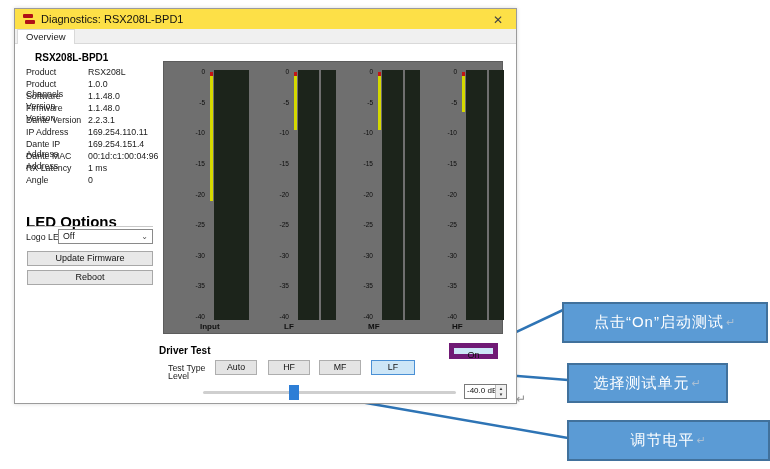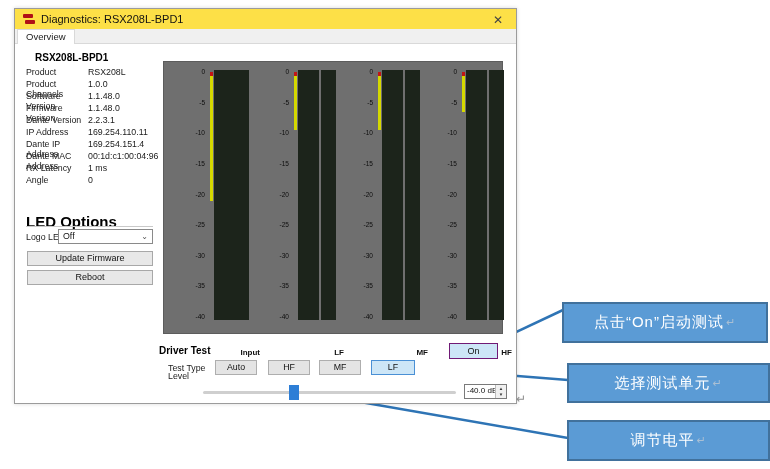--- a/index.html
+++ b/index.html
@@ -42,26 +42,26 @@
   #btn-reboot { top:261px; }
 
   
   #meter-panel { position:absolute; left:148px; top:52px; width:340px; height:273px;
                  background:#6f6f6f; border:1px solid #5c5c5c; }
   .tick { position:absolute; font-size:6.5px; color:#0d0d0d; width:26px; text-align:right; }
   .well { position:absolute; background:#1c241b; }
   .bar-red { position:absolute; background:#c21616; }
   .bar-yellow { position:absolute; background:#d5d900; }
   .meter-label { position:absolute; font-size:8px; font-weight:bold; color:#101010;
-                 width:60px; text-align:right;margin-top:26px; }
+                 width:60px; text-align:left; }
 
   
   #driver-test-label { position:absolute; left:144px; top:336px; font-size:10px; font-weight:bold; color:#000; }
   #on-btn { position:absolute; left:434px; top:334px; width:49px; height:16px;
-            background:#cde6f7; border:1px solid #701a75; font-size:9px; text-align:center;
+            background:#cde6f7; border:5px solid #701a75; font-size:9px; text-align:center;
             line-height:14px; color:#111; cursor:pointer; }
   #test-type-label { position:absolute; left:153px; top:354px; font-size:8.8px; color:#1a1a1a; }
   .tt-btn { position:absolute; top:351px; height:15px; background:#e4e4e4; border:1px solid #aeaeae;
             font-size:8.8px; text-align:center; line-height:13px; color:#111; cursor:pointer; }
   .tt-btn.selected { background:#cde6f7; border:1px solid #4a90d5; }
   #level-label { position:absolute; left:153px; top:362px; font-size:8.8px; color:#1a1a1a; }
   #level-track { position:absolute; left:188px; top:382px; width:253px; height:3px;
                  background:#cfcfcf; border-radius:2px; }
   #level-thumb { position:absolute; left:274px; top:376px; width:10px; height:15px;
                  background:#2d7ed6; cursor:pointer; }
@@ -239,21 +239,21 @@
       <div class="tt-btn selected" style="left: 356px; width: 44px;">LF</div>
     </div>
 
   <div id="return-mark">↵</div>
 
   <div id="ann-boxes">
       <div class="ann-box" style="left: 562px; top: 302px; width: 206px; height: 41px;">
         <span>点击“On”启动测试</span>
         <span class="ret">↵</span>
       </div>
-      <div class="ann-box" style="left: 567px; top: 363px; width: 203px; height: 40px;">
+      <div class="ann-box" style="left: 567px; top: 363px; width: 161px; height: 40px;">
         <span>选择测试单元</span>
         <span class="ret">↵</span>
       </div>
       <div class="ann-box" style="left: 567px; top: 420px; width: 203px; height: 41px;">
         <span>调节电平</span>
         <span class="ret">↵</span>
       </div>
     </div>
 </div>
 

